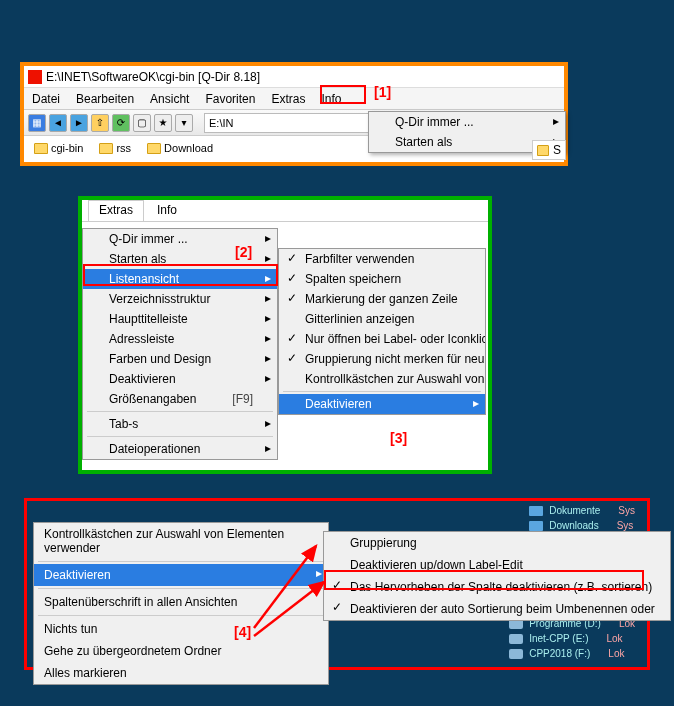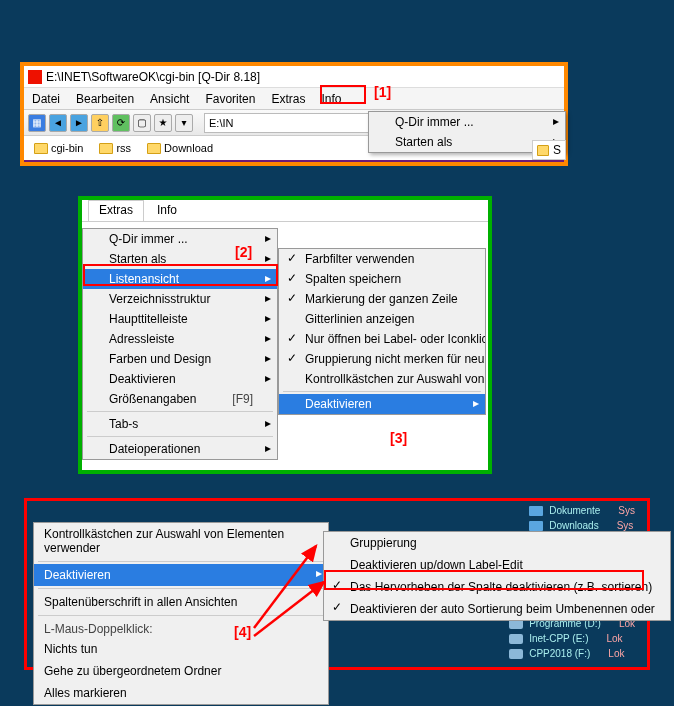--- a/index.html
+++ b/index.html
@@ -2,21 +2,21 @@
 <html><head>
 <meta charset="utf-8">
 <style>
 * { box-sizing: border-box; margin: 0; padding: 0; }
 body { background: #0a3a5c; width: 674px; height: 706px; font-family: "Segoe UI", Tahoma, sans-serif; font-size: 12px; color: #000; position: relative; overflow: hidden; }
 
 .marker { position: absolute; font-weight: bold; color: #f00; font-size: 14px; z-index: 100; }
 .redbox { border: 2px solid #f00; position: absolute; }
 
 
-.panel1 { position: absolute; left: 20px; top: 62px; width: 548px; height: 104px; border: 4px solid #ff8800; background: #701a75; }
+.panel1 { position: absolute; left: 20px; top: 62px; width: 548px; height: 104px; border: 4px solid #ff8800; background: #ffffff; }
 .titlebar { display: flex; align-items: center; height: 22px; background: #fff; border-bottom: 1px solid #ddd; padding: 0 4px; }
 .titlebar .app-icon { width: 14px; height: 14px; background: #ee1100; margin-right: 4px; }
 .titlebar-text { font-size: 12px; }
 .menubar { display: flex; height: 22px; align-items: center; background: #f5f5f5; border-bottom: 1px solid #ccc; }
 .menubar-item { padding: 2px 8px; }
 .toolbar { height: 26px; background: linear-gradient(#fafafa,#e8e8e8); display: flex; align-items: center; padding: 0 4px; border-bottom: 1px solid #ccc; gap: 3px; }
 .tb-btn { width: 18px; height: 18px; border: 1px solid #aaa; border-radius: 2px; display: flex; align-items: center; justify-content: center; font-size: 10px; }
 .breadcrumb-bar { flex: 1; height: 20px; border: 1px solid #bbb; background: #fff; margin-left: 8px; padding: 0 4px; display: flex; align-items: center; font-size: 11px; }
 .folderbar { height: 24px; background: #fff; display: flex; align-items: center; padding: 0 4px; gap: 4px; }
 .folder-item { display: flex; align-items: center; gap: 3px; padding: 0 6px; font-size: 11px; }
@@ -184,21 +184,20 @@
       </div>
   </div>
 
   <div class="p3-left">
     <div class="dd-item">Kontrollkästchen zur Auswahl von Elementen verwender</div>
     <div class="dd-sep"></div>
     <div class="dd-item hl arrow">Deaktivieren</div>
     <div class="dd-sep"></div>
     <div class="dd-item">Spaltenüberschrift in allen Ansichten</div>
     <div class="dd-sep"></div>
-    <div class="sect">L-Maus-Doppelklick:</div>
     <div class="dd-item">Nichts tun</div>
     <div class="dd-item">Gehe zu übergeordnetem Ordner</div>
     <div class="dd-item">Alles markieren</div>
   </div>
   <div class="p3-right">
     <div class="dd-item">Gruppierung</div>
     <div class="dd-item">Deaktivieren up/down Label-Edit</div>
     <div class="dd-item dd-check">Das Hervorheben der Spalte deaktivieren (z.B. sortieren)</div>
     <div class="dd-item dd-check">Deaktivieren der auto Sortierung beim Umbenennen oder</div>
   </div>

